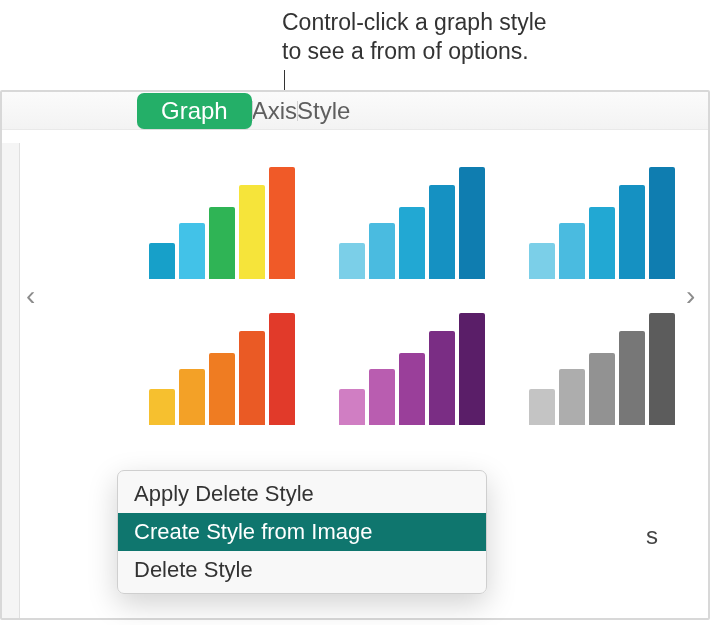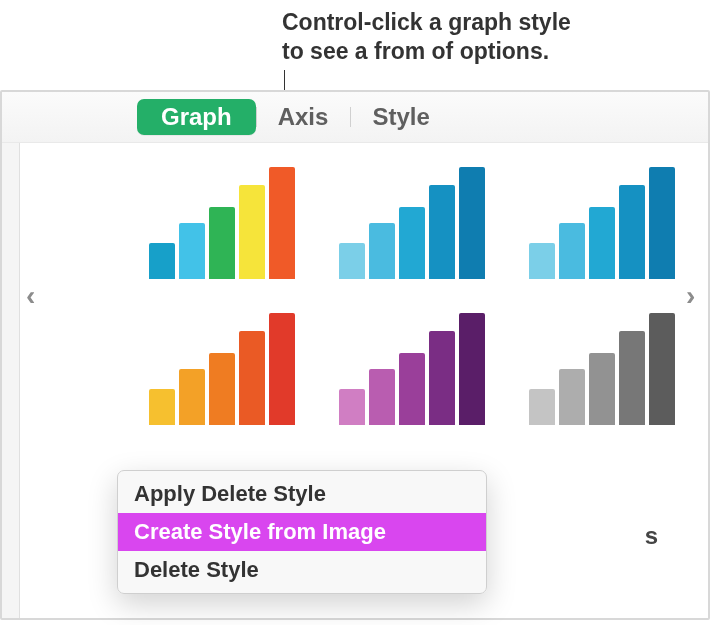--- a/index.html
+++ b/index.html
@@ -1,15 +1,15 @@
 <!DOCTYPE html>
 <html><head>
 <meta charset="utf-8">
 <style>
-  * { box-sizing: border-box; font-weight: bold; }
+  * { box-sizing: border-box; }
   html, body {
     margin: 0;
     padding: 0;
     width: 710px;
     height: 625px;
     font-family: -apple-system, "Helvetica Neue", Helvetica, Arial, sans-serif;
     background: #fff;
     color: #333;
     overflow: hidden;
   }
@@ -47,31 +47,31 @@
     position: absolute;
     left: 0; top: 51px; bottom: 0;
     width: 18px;
     background: #f5f5f5;
     border-right: 1px solid #e0e0e0;
   }
 
   .tabbar {
     display: flex;
     align-items: center;
-    height: 51px;
+    height: 38px;
     border-bottom: 1px solid #e9e9e9;
     background: linear-gradient(#fbfbfb, #f3f3f3);
   }
 
   .tabbar .spacer-left { width: 135px; }
 
   .tab {
     font-size: 24px;
     color: #5f5f5f;
-    padding: 4px 22px;
+    padding: 4px 0;
     cursor: default;
     position: relative;
   }
 
   .tab + .tab::before {
     content: "";
     position: absolute;
     left: 0;
     top: 8px;
     bottom: 8px;
@@ -145,21 +145,21 @@
   }
 
   .menu-item {
     font-size: 22px;
     color: #333;
     padding: 6px 16px;
     cursor: default;
   }
 
   .menu-item.highlight {
-    background: #d946ef;
+    background: #0f766e;
     color: #ffffff;
   }
 
   .options-hint {
     position: absolute;
     right: 50px;
     top: 430px;
     font-size: 24px;
     color: #444;
   }

